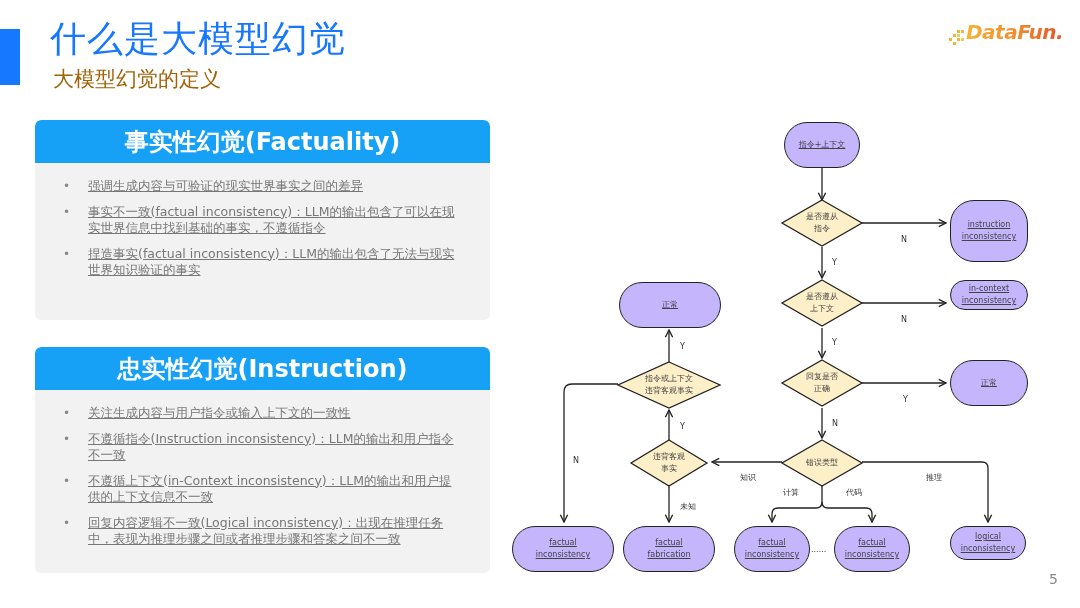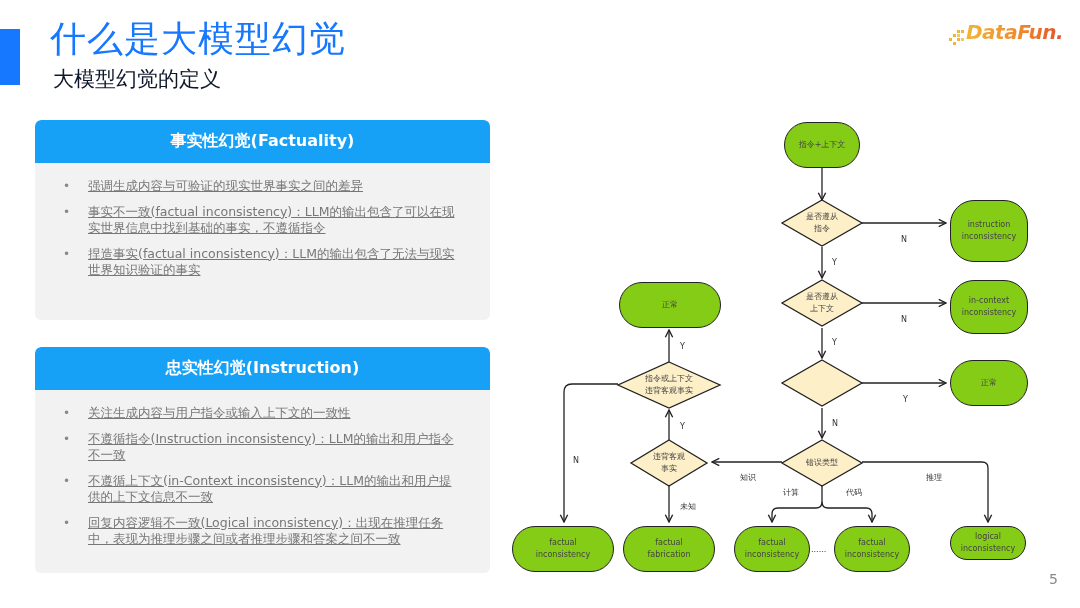--- a/index.html
+++ b/index.html
@@ -1,42 +1,42 @@
 <!DOCTYPE html>
 <html><head>
   <meta charset="utf-8">
   <style>
     * { margin: 0; padding: 0; box-sizing: border-box; }
     html, body { width: 1080px; height: 608px; background: #ffffff; overflow: hidden; }
     body { position: relative; font-family: "DejaVu Sans", "Liberation Sans", sans-serif; }
 
     .accent-bar { position: absolute; left: 0; top: 29px; width: 20px; height: 56px; background: #1677ff; }
     .page-title { position: absolute; left: 50px; top: 14px; font-size: 36px; color: #1677ff; letter-spacing: 1px; line-height: 50px; }
-    .page-subtitle { position: absolute; left: 53px; top: 64px; font-size: 21px; color: #0f172a; line-height: 30px; }
+    .page-subtitle { position: absolute; left: 53px; top: 64px; font-size: 21px; color: #a16207; line-height: 30px; }
 
     .logo { position: absolute; left: 948px; top: 14px; height: 30px; display: flex; align-items: flex-end; }
     .logo-dots { width: 16px; height: 16px; position: relative; margin-right: 2px; }
     .logo-dots span { position: absolute; width: 3px; height: 3px; background: #f1b53a; }
     .logo-text { font-family: "DejaVu Sans", sans-serif; font-weight: bold; font-style: italic; font-size: 20px;
       background: linear-gradient(90deg, #f2b538 0%, #ef8a2e 55%, #e4512a 100%);
       -webkit-background-clip: text; background-clip: text; color: transparent; letter-spacing: -0.5px; }
 
     .card { position: absolute; left: 35px; width: 455px; background: #f2f2f2; border-radius: 6px; overflow: hidden; }
     .card-1 { top: 120px; height: 200px; }
     .card-2 { top: 347px; height: 226px; }
-    .card-header { height: 43px; background: #16a1f7; color: #fff; font-size: 16px; font-weight: bold; display: flex; align-items: center; justify-content: center; border-radius: 6px 6px 0 0; }
+    .card-header { height: 43px; background: #16a1f7; color: #fff; font-size: 24px; font-weight: bold; display: flex; align-items: center; justify-content: center; border-radius: 6px 6px 0 0; }
     .card-body { padding: 15px 20px 0 28px; }
     .bullet { display: flex; font-size: 12.5px; line-height: 16.5px; color: #777; margin-bottom: 9px; }
     .bullet-dot { width: 25px; flex: none; font-size: 12px; color: #888; }
     .bullet-text { width: 370px; text-decoration: underline; }
 
     .flow { position: absolute; left: 500px; top: 110px; width: 560px; height: 470px; }
     .flow svg { position: absolute; left: 0; top: 0; }
     .node { position: absolute; display: flex; align-items: center; justify-content: center; text-align: center; font-size: 8px; line-height: 12px; color: #444; }
-    .node.term { background: #84cc16; border: 1.5px solid #222; border-radius: 24px; }
+    .node.term { background: #c4b5fd; border: 1.5px solid #222; border-radius: 24px; text-decoration: underline; }
     .node.dec { background: transparent; }
     .edge-label { position: absolute; font-size: 8px; color: #333; line-height: 10px; }
 
     .page-number { position: absolute; left: 1049px; top: 571px; font-size: 14px; color: #888; }
   </style>
 </head>
 <body>
 
 <div class="accent-bar"></div>
 <div class="page-title">什么是大模型幻觉</div>
@@ -144,21 +144,21 @@
     </g>
   </svg>
 
   <div class="node term" style="left:284px;top:12px;width:76px;height:46px">
       <span>指令+上下文</span>
     </div>
   <div class="node term" style="left:450px;top:90px;width:78px;height:62px">
       <span class="ml" style="white-space: pre-line;">instruction
 inconsistency</span>
     </div>
-  <div class="node term" style="left:450px;top:170px;width:78px;height:54px">
+  <div class="node term" style="left:450px;top:170px;width:78px;height:30px">
       <span class="ml" style="white-space: pre-line;">in-context
 inconsistency</span>
     </div>
   <div class="node term" style="left:450px;top:250px;width:78px;height:46px">
       <span>正常</span>
     </div>
   <div class="node term" style="left:119px;top:172px;width:102px;height:46px">
       <span>正常</span>
     </div>
   <div class="node term" style="left:12px;top:416px;width:102px;height:46px">
@@ -183,20 +183,24 @@
     </div>
   <div class="edge-label" style="left:311px;top:435px;">......</div>
 
   <div class="node dec" style="left:282px;top:90px;width:80px;height:46px">
       <span class="ml" style="white-space: pre-line;">是否遵从
 指令</span>
     </div>
   <div class="node dec" style="left:282px;top:170px;width:80px;height:46px">
       <span class="ml" style="white-space: pre-line;">是否遵从
 上下文</span>
+    </div>
+  <div class="node dec" style="left:282px;top:250px;width:80px;height:46px">
+      <span class="ml" style="white-space: pre-line;">回复是否
+正确</span>
     </div>
   <div class="node dec" style="left:131px;top:330px;width:76px;height:46px">
       <span class="ml" style="white-space: pre-line;">违背客观
 事实</span>
     </div>
   <div class="node dec" style="left:282px;top:330px;width:80px;height:46px">
       <span>错误类型</span>
     </div>
   <div class="node dec" style="left:118px;top:252px;width:102px;height:46px">
       <span class="ml" style="white-space: pre-line;">指令或上下文

